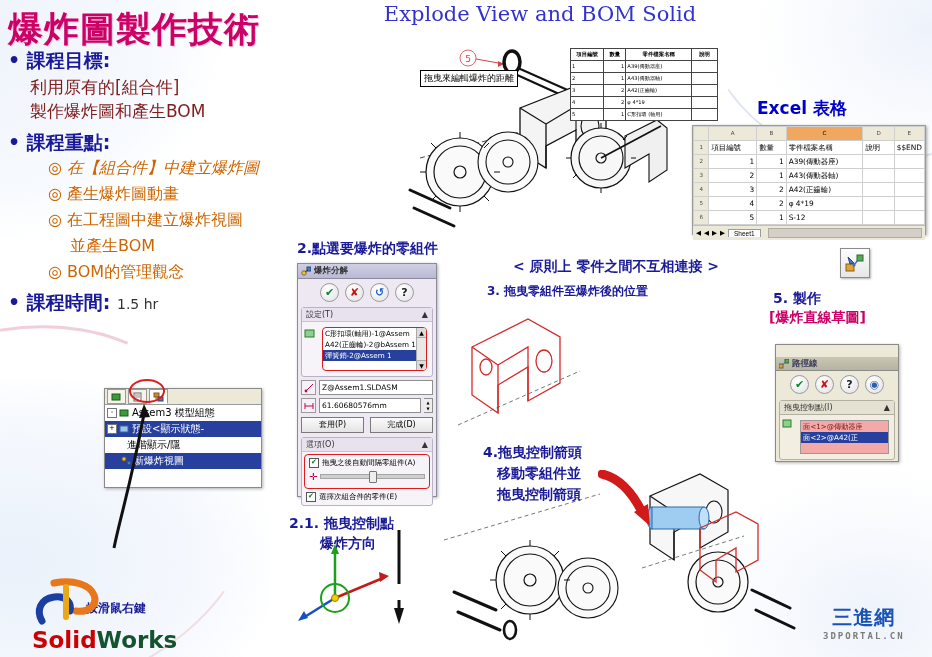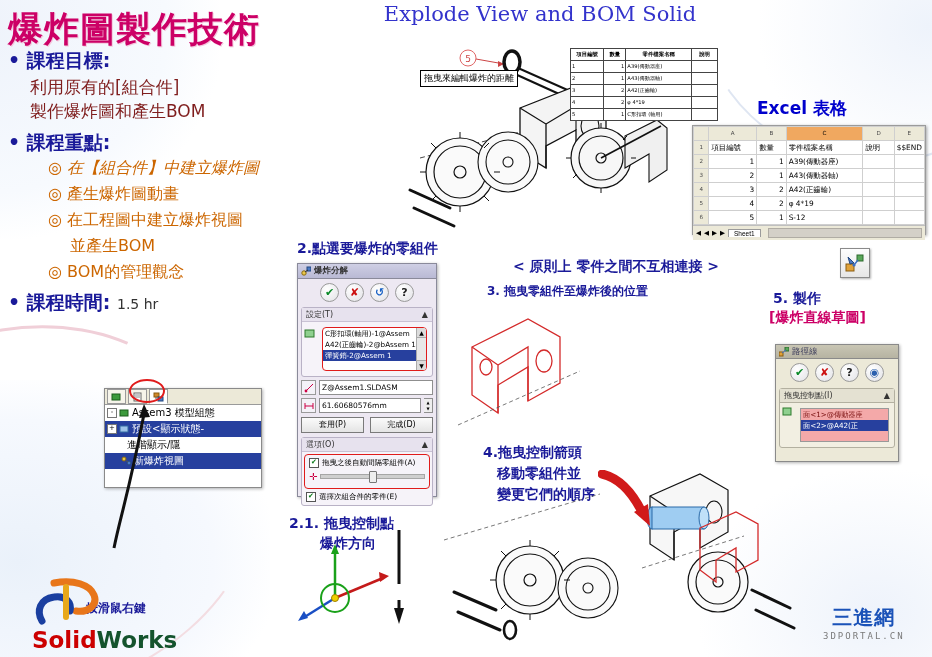--- a/index.html
+++ b/index.html
@@ -113,21 +113,21 @@
   .cbx{width:8px;height:8px;border:1px solid #555;background:#fff;color:#0a7a1a;
     font-size:7px;line-height:7px;text-align:center;}
   .pm-slider{display:flex;align-items:center;gap:3px;margin:2px 4px 4px;}
   .sl-track{flex:1;height:3px;background:#cfcfcf;border:1px solid #a6a6a6;position:relative;}
   .sl-thumb{position:absolute;left:46%;top:-4px;width:6px;height:10px;background:#eee;border:1px solid #777;border-radius:1px;}
 
   
   #pathline-pm{left:775px;top:344px;width:122px;height:116px;background:#ece9d8;
     border:1px solid #8a8a8a;box-shadow:1px 1px 3px rgba(0,0,0,.3);font-family:"DejaVu Sans",sans-serif;}
   .pl-title{height:13px;background:linear-gradient(#c9c6b4,#b6b3a2);border-bottom:1px solid #8a8a8a;
-    display:flex;align-items:center;gap:3px;padding:0 3px;font-size:8.5px;font-weight:normal;color:#3a3a5a;}
+    display:flex;align-items:center;gap:3px;padding:0 3px;font-size:8.5px;font-weight:bold;color:#3a3a5a;margin-top:12px;}
   .pl-sec{margin:3px;background:#f2efe2;border:1px solid #b3b0a0;border-radius:3px;}
   .pl-listbox{margin:3px;border:1px solid #999;background:#f4a9a9;height:32px;overflow:hidden;}
 
   
   #fm-tree{left:104px;top:388px;width:156px;height:98px;background:#fff;
     border:1px solid #8a8a8a;box-shadow:1px 1px 3px rgba(0,0,0,.3);font-family:"DejaVu Sans",sans-serif;}
   .fm-tabs{height:15px;background:#ece9d8;border-bottom:1px solid #9a9a9a;display:flex;align-items:center;gap:2px;padding:0 2px;}
   .fm-tab{width:17px;height:13px;border:1px solid #9a9a9a;background:#f6f4ea;display:flex;align-items:center;justify-content:center;font-size:8px;}
   .fm-tab.active{background:#fff;border-bottom-color:#fff;}
   .fm-row{display:flex;align-items:center;gap:2px;font-size:10px;white-space:nowrap;padding:1px 2px;color:#000;}
@@ -139,21 +139,21 @@
     background:linear-gradient(#fdfdfd,#e6e6e6);display:flex;align-items:center;justify-content:center;
     box-shadow:1px 1px 2px rgba(0,0,0,.3);}
 
   
   #sw-logo{left:32px;top:577px;width:170px;}
   #sw-logo .word{font-size:23px;font-weight:bold;font-family:"DejaVu Sans","Liberation Sans",sans-serif;}
   .sw-red{color:#cc0000;}.sw-grey{color:#14532d;}
   #portal-logo{left:823px;top:604px;text-align:center;}
   #portal-logo .pl-main{font-size:20px;font-weight:bold;color:#1a52b8;letter-spacing:1px;
     font-family:"DejaVu Sans",sans-serif;}
-  #portal-logo .pl-sub{font-size:9px;color:#7a7a7a;letter-spacing:2px;font-family:"DejaVu Sans Mono",monospace;}
+  #portal-logo .pl-sub{font-size:9px;color:#7a7a7a;letter-spacing:2px;font-family:"DejaVu Sans Mono",monospace;font-weight:bold;}
 
   svg{display:block;}
 </style>
 </head>
 <body>
 
 <div class="bg-wash wash-tl"></div>
 <div class="bg-wash wash-bl"></div>
 <div class="bg-wash wash-tr"></div>
 <div class="bg-wash wash-br"></div>
@@ -380,21 +380,21 @@
 </div>
 
 <div class="abs step step-md" style="left:104px;top:360px;">1. 產生[ 新爆炸視圖 ]</div>
 <div class="abs step step-sm" style="left:297px;top:240px;">2.點選要爆炸的零組件</div>
 <div class="abs step step-md" style="left:487px;top:239px;">3. 拖曳零組件至爆炸後的位置</div>
 <div class="abs step step-sm" style="left:513px;top:258px;">&lt; 原則上 零件之間不互相連接 &gt;</div>
 <div class="abs step step-sm" style="left:289px;top:515px;">2.1. 拖曳控制點</div>
 <div class="abs step step-sm" style="left:320px;top:535px;">爆炸方向</div>
 <div class="abs step step-sm" style="left:483px;top:444px;">4.拖曳控制箭頭</div>
 <div class="abs step step-sm" style="left:497px;top:465px;">移動零組件並</div>
-<div class="abs step step-sm" style="left:497px;top:486px;">變更它們的順序</div>
+<div class="abs step step-sm" style="left:497px;top:486px;">拖曳控制箭頭</div>
 <div class="abs step step-sm" style="left:773px;top:290px;">5. 製作</div>
 <div class="abs step step-sm pinktxt" style="left:769px;top:309px;">[爆炸直線草圖]</div>
 <div class="abs step step-md" style="left:86px;top:556px;">按滑鼠右鍵</div>
 
 <div class="abs" id="fm-tree">
   <div class="fm-tabs">
     <div class="fm-tab">
       <svg width="11" height="10">
           <rect x="1" y="2" width="8" height="6" fill="#3c9a3c" stroke="#1a5c1a"></rect>
         </svg>

